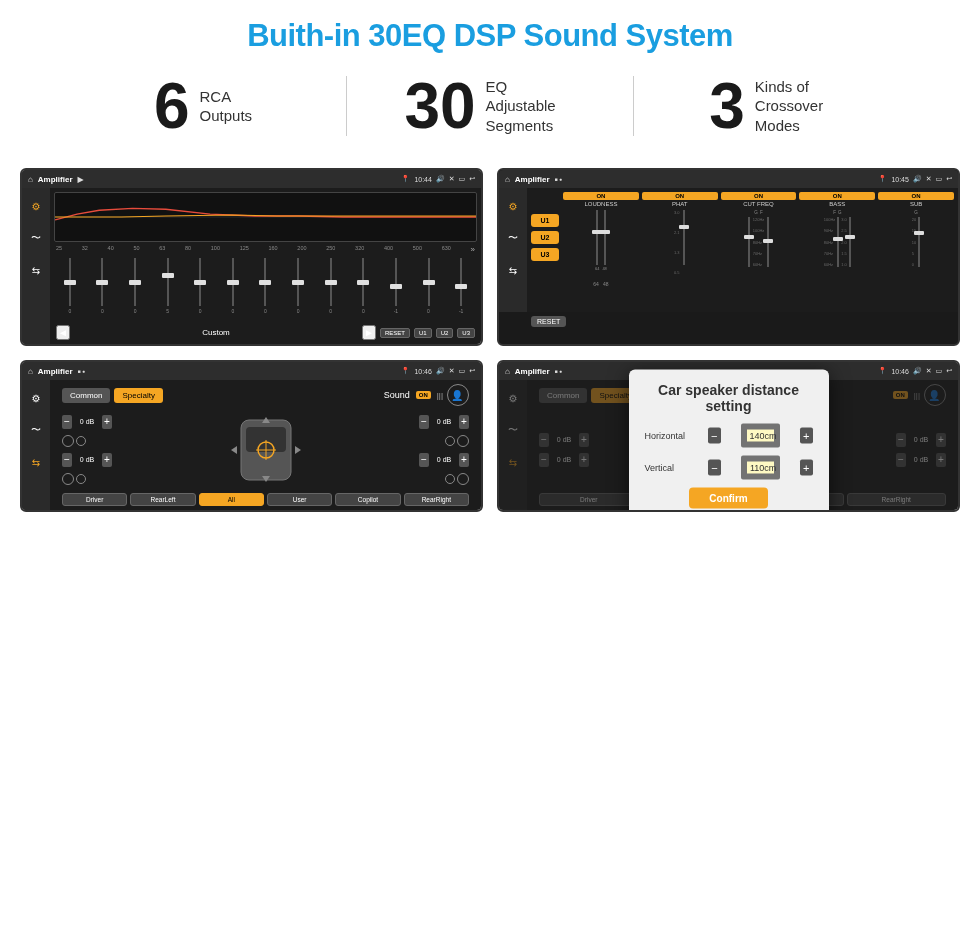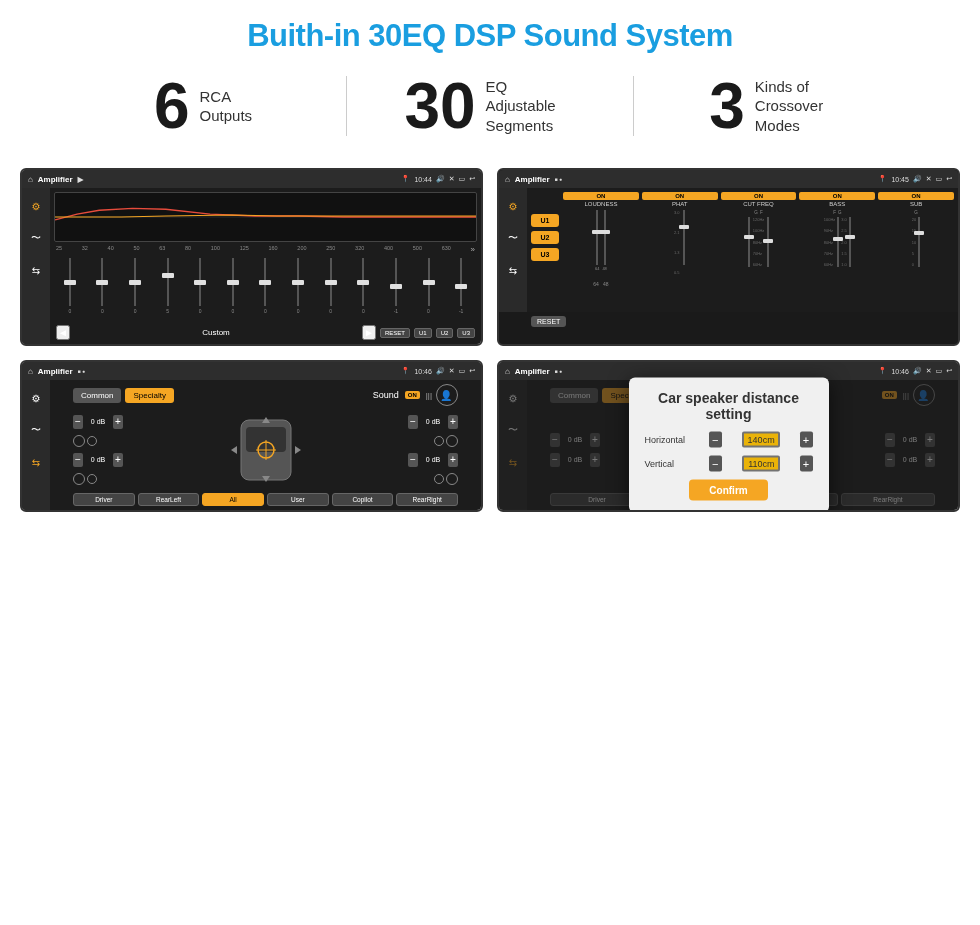--- a/index.html
+++ b/index.html
@@ -191,22 +191,22 @@
       display: flex;
       align-items: center;
       justify-content: center;
       line-height: 1;
     }
     .dialog-value {
       font-size: 9px;
       color: #333;
       min-width: 38px;
       text-align: right;
-      background: #eab308;
-      border: 2px solid #737373;
+      background: #fef9c3;
+      border: 6px solid #737373;
       border-radius: 2px;
       padding: 1px 3px;
     }
     .confirm-btn {
       background: #f5a623;
       color: #fff;
       border: none;
       border-radius: 4px;
       font-size: 10px;
       font-weight: bold;
@@ -366,21 +366,21 @@
       width: 10px;
       height: 4px;
       background: #ddd;
       border-radius: 1px;
       position: absolute;
       left: 50%;
       transform: translateX(-50%);
     }
 
     
-    .sp-screen { padding: 4px 23px; }
+    .sp-screen { padding: 4px 12px; }
     .sp-top-row {
       display: flex;
       align-items: center;
       gap: 4px;
       margin-bottom: 6px;
     }
     .sp-fader-label {
       font-size: 9px;
       color: #fff;
       margin-left: auto;

